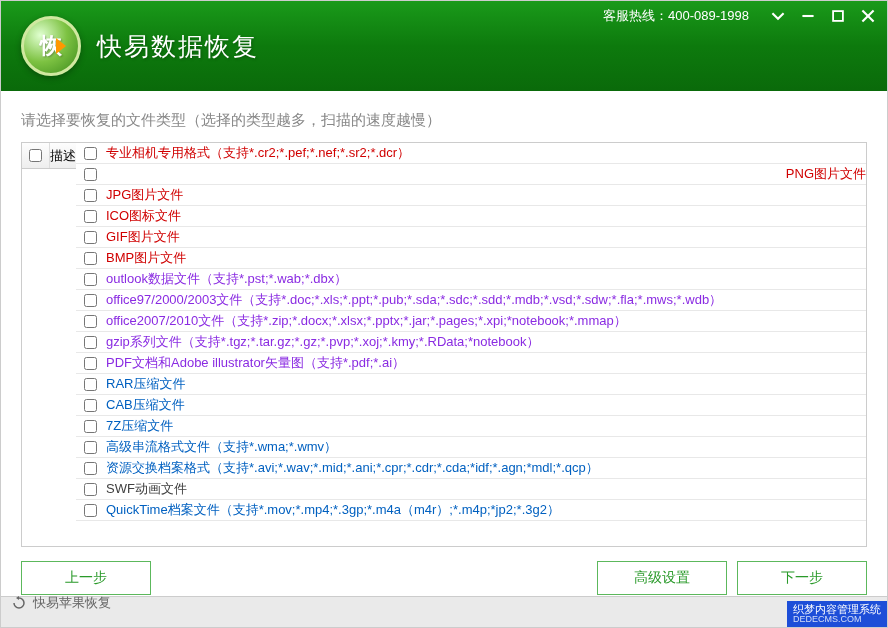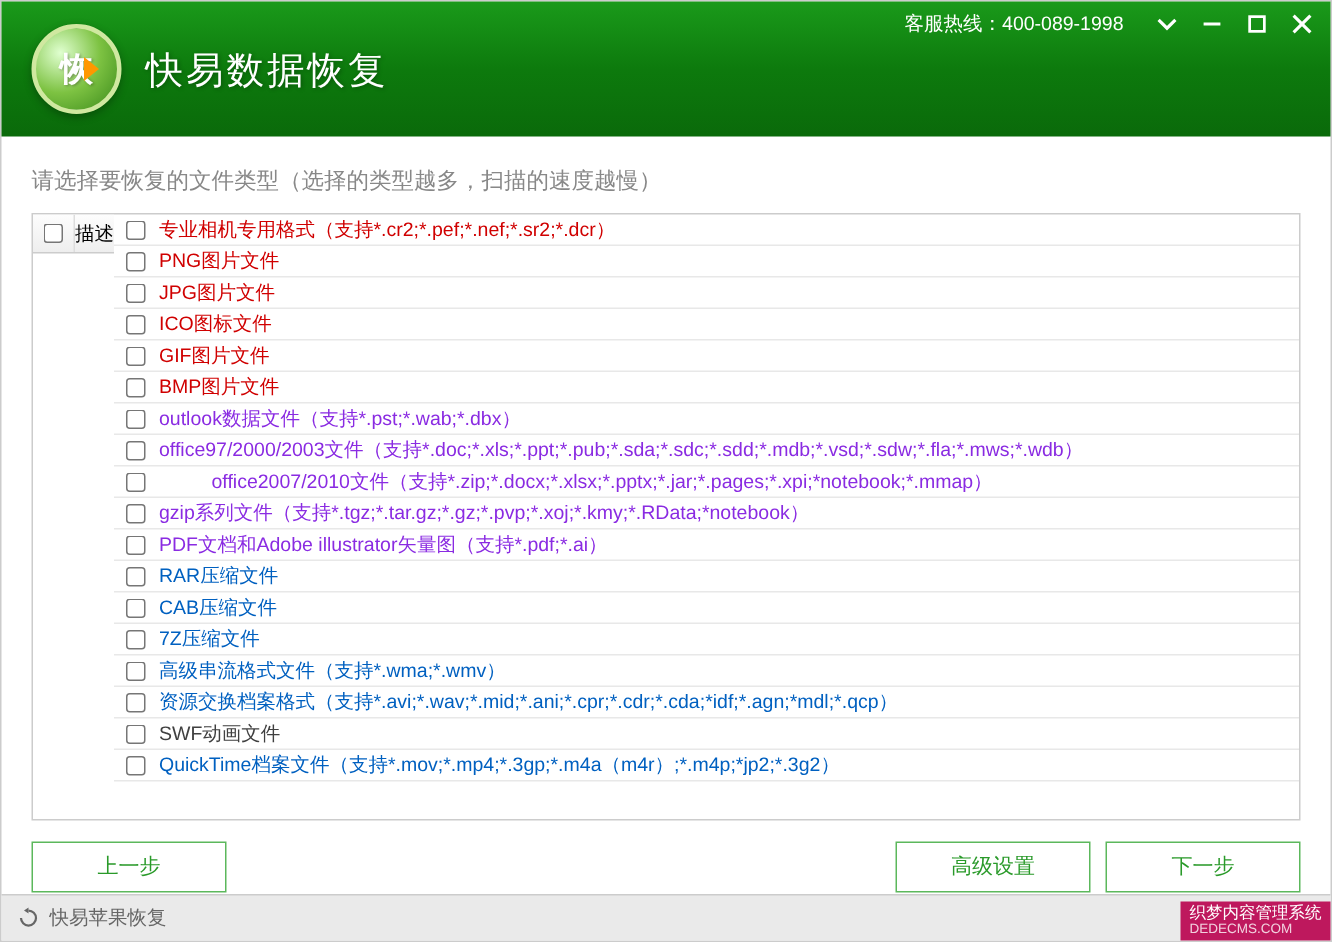--- a/index.html
+++ b/index.html
@@ -24,24 +24,24 @@
     .tbody::-webkit-scrollbar { width: 16px; }
     .tbody::-webkit-scrollbar-track { background: #f0f0f0; border-left: 1px solid #ddd; }
     .tbody::-webkit-scrollbar-thumb { background: #c0c0c0; border: 1px solid #a0a0a0; }
     .row { display: flex; align-items: center; height: 21px; font-size: 13px; border-bottom: 1px solid #e8e8e8; }
     .row .cb { width: 28px; display: flex; justify-content: center; }
     .row .desc { flex: 1; padding-left: 2px; white-space: nowrap; overflow: hidden; text-overflow: ellipsis; }
     input[type=checkbox] { width: 13px; height: 13px; accent-color: #2a8a2a; cursor: pointer; }
     .btnbar { display: flex; padding: 14px 0 1px 0; gap: 10px; }
     .spacer { flex: 1; }
     .btn { min-width: 130px; height: 34px; border: 1px solid #5cb85c; background: white; color: #2a9a2a; font-size: 14px; cursor: pointer; display: flex; align-items: center; justify-content: center; }
-    .footer { height: 28px; background: #eaeaea; border-top: 1px solid #ccc; display: flex; align-items: center; padding: 15px 10px; font-size: 13px; color: #666; position: relative; }
+    .footer { height: 28px; background: #eaeaea; border-top: 1px solid #ccc; display: flex; align-items: flex-end; padding: 15px 10px; font-size: 13px; color: #666; position: relative; }
     .footer-left { display: flex; align-items: center; gap: 6px; }
     .refresh-icon { width: 16px; height: 16px; display: flex; align-items: center; justify-content: center; }
-    .watermark { position: absolute; right: 0; bottom: 0; background: #be185d; color: white; font-size: 11px; padding: 2px 6px; line-height: 1.1; font-family: Arial; }
+    .watermark { position: absolute; right: 0; bottom: 0; background: #1d4ed8; color: white; font-size: 11px; padding: 2px 6px; line-height: 1.1; font-family: Arial; }
     .watermark .sub { font-size: 9px; opacity: .8; }
   </style>
 </head>
 <body>
 
 <div class="window">
   <div class="titlebar">
     <div class="titlebar-controls">
       <span class="hotline">客服热线：400-089-1998</span>
       <span class="winbtn">
@@ -86,21 +86,21 @@
           <div class="row">
             <div class="cb">
               <input type="checkbox" style="">
             </div>
             <div class="desc" style="color: rgb(208, 0, 0);">专业相机专用格式（支持*.cr2;*.pef;*.nef;*.sr2;*.dcr）</div>
           </div>
           <div class="row">
             <div class="cb">
               <input type="checkbox" style="">
             </div>
-            <div class="desc" style="color: rgb(208, 0, 0);">PNG图片文件</div>
+            <div class="desc" style="color: rgb(208, 0, 0); text-align: right;">PNG图片文件</div>
           </div>
           <div class="row">
             <div class="cb">
               <input type="checkbox" style="">
             </div>
             <div class="desc" style="color: rgb(208, 0, 0);">JPG图片文件</div>
           </div>
           <div class="row">
             <div class="cb">
               <input type="checkbox" style="">
@@ -128,21 +128,21 @@
           <div class="row">
             <div class="cb">
               <input type="checkbox" style="">
             </div>
             <div class="desc" style="color: rgb(138, 43, 226);">office97/2000/2003文件（支持*.doc;*.xls;*.ppt;*.pub;*.sda;*.sdc;*.sdd;*.mdb;*.vsd;*.sdw;*.fla;*.mws;*.wdb）</div>
           </div>
           <div class="row">
             <div class="cb">
               <input type="checkbox" style="">
             </div>
-            <div class="desc" style="color: rgb(138, 43, 226); margin-left: 35px;">office2007/2010文件（支持*.zip;*.docx;*.xlsx;*.pptx;*.jar;*.pages;*.xpi;*notebook;*.mmap）</div>
+            <div class="desc" style="color: rgb(138, 43, 226);">office2007/2010文件（支持*.zip;*.docx;*.xlsx;*.pptx;*.jar;*.pages;*.xpi;*notebook;*.mmap）</div>
           </div>
           <div class="row">
             <div class="cb">
               <input type="checkbox" style="">
             </div>
             <div class="desc" style="color: rgb(138, 43, 226);">gzip系列文件（支持*.tgz;*.tar.gz;*.gz;*.pvp;*.xoj;*.kmy;*.RData;*notebook）</div>
           </div>
           <div class="row">
             <div class="cb">
               <input type="checkbox" style="">

